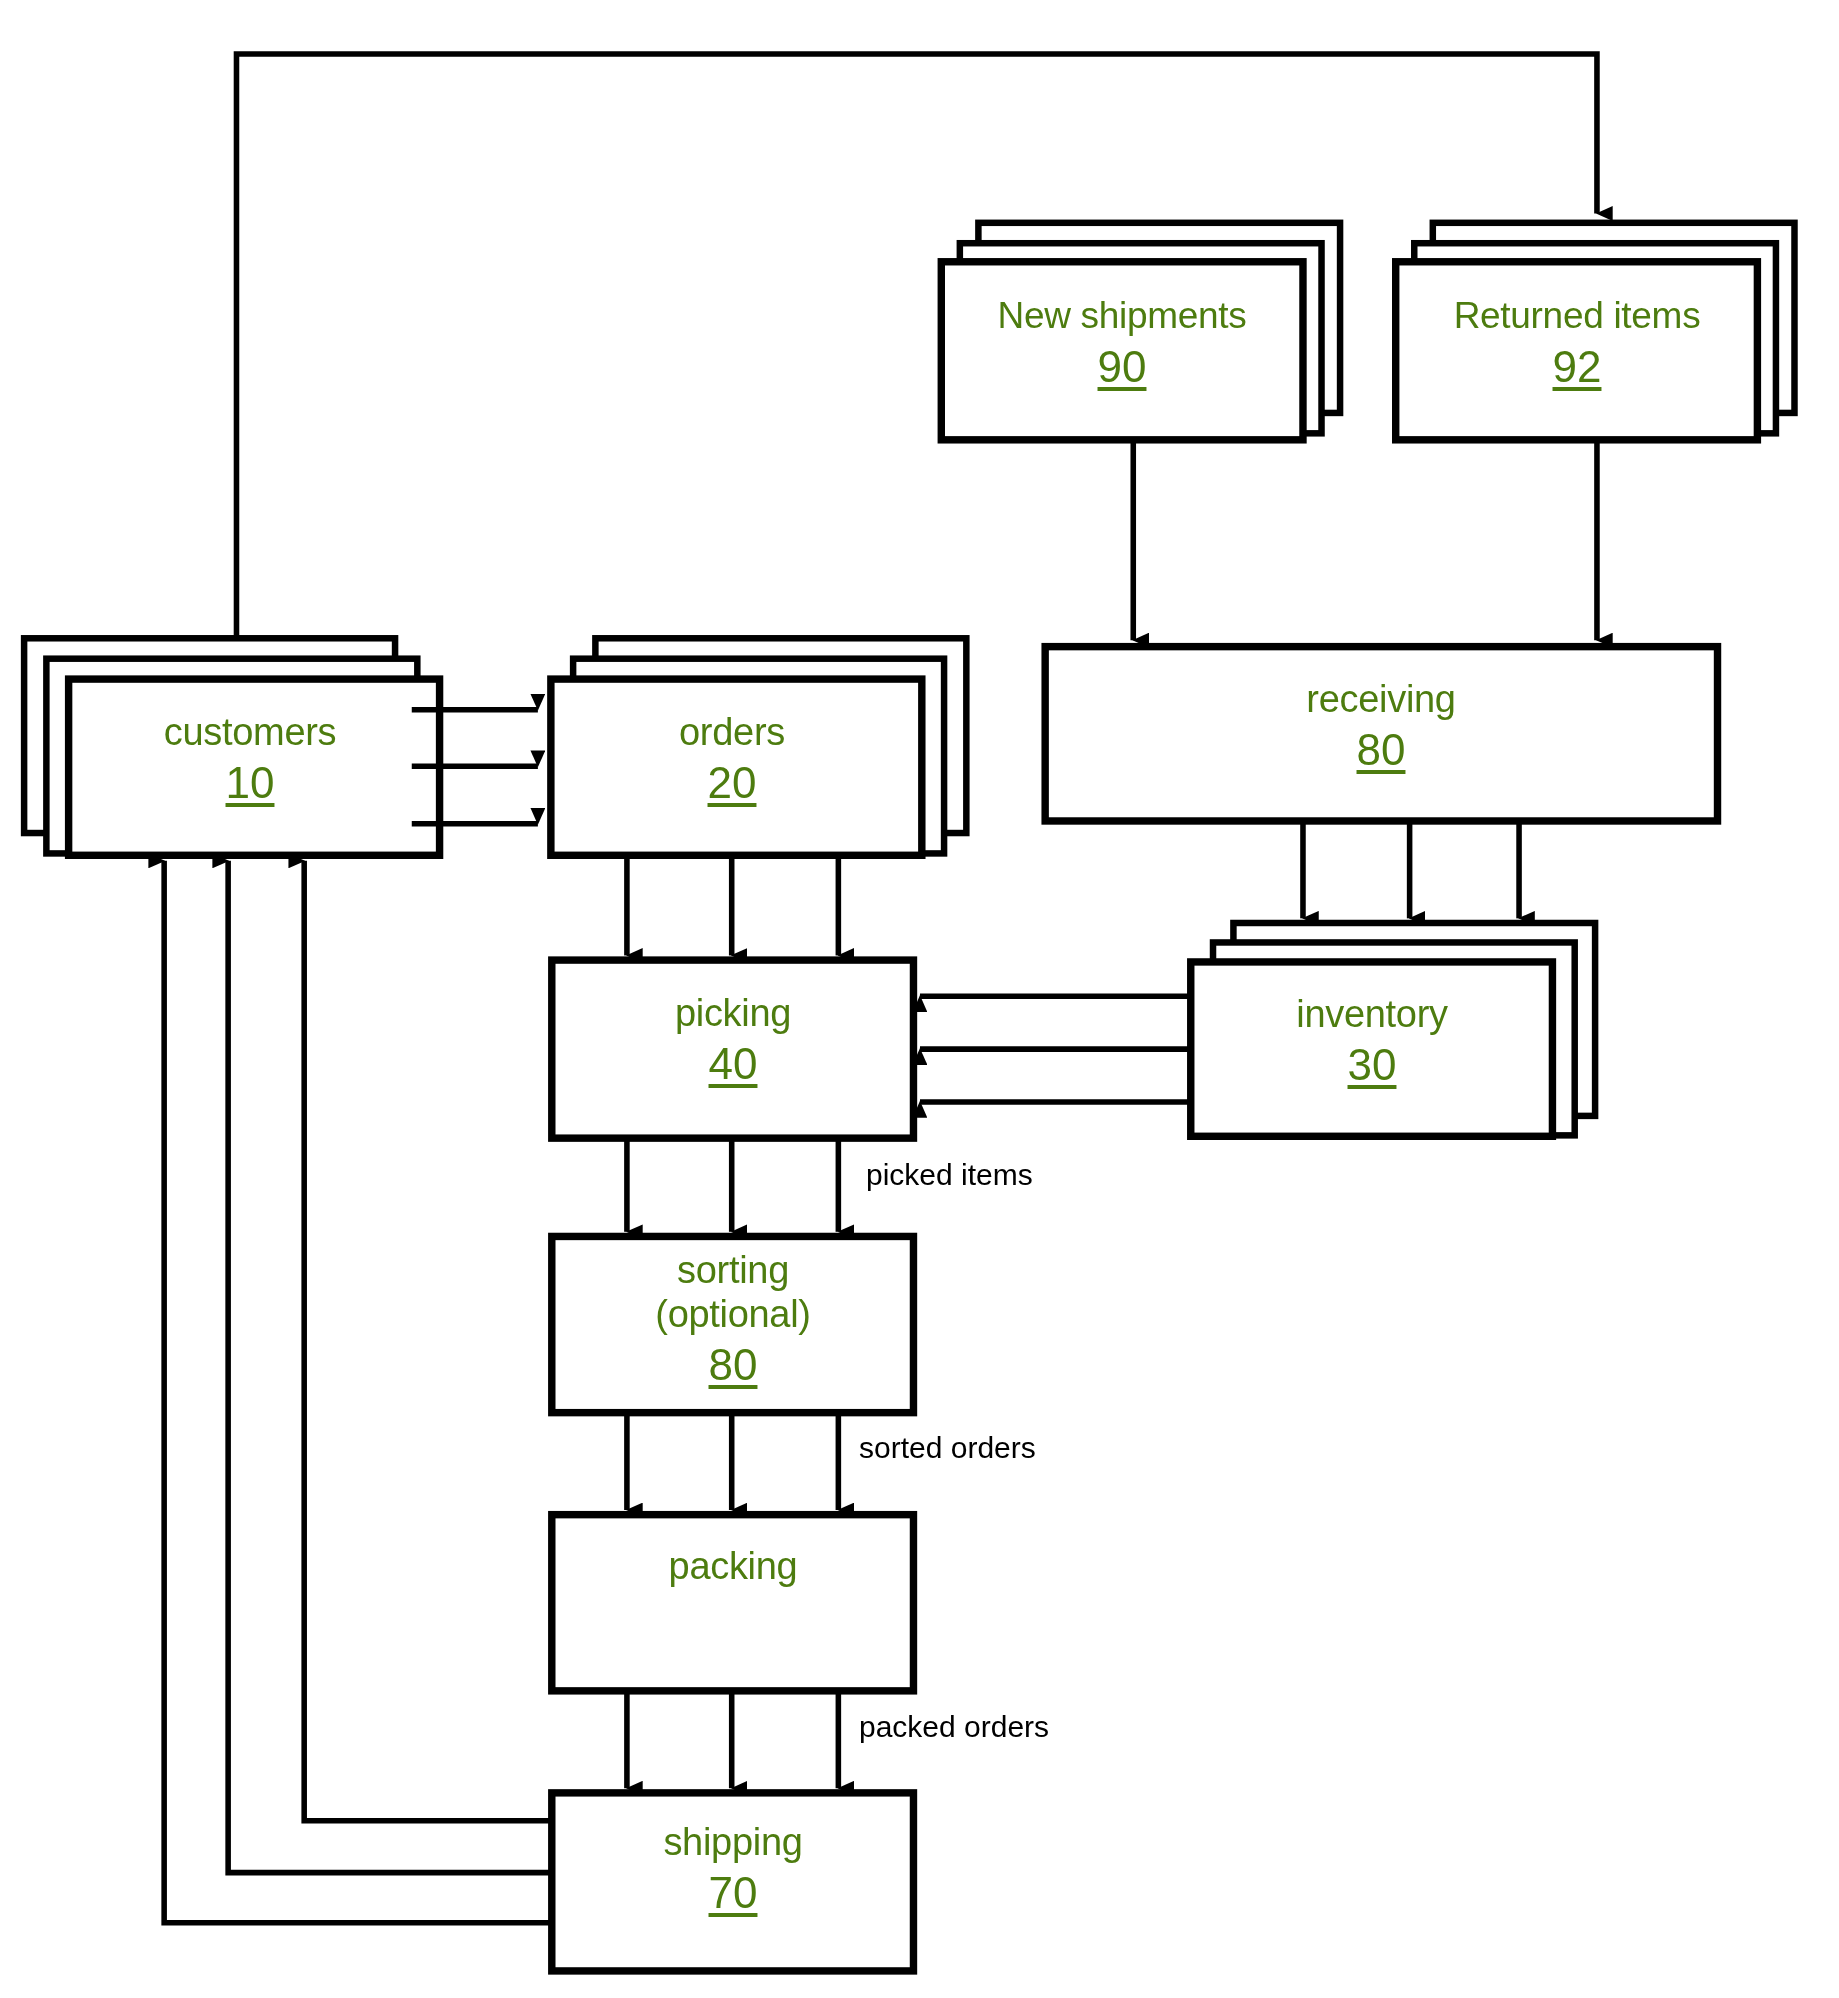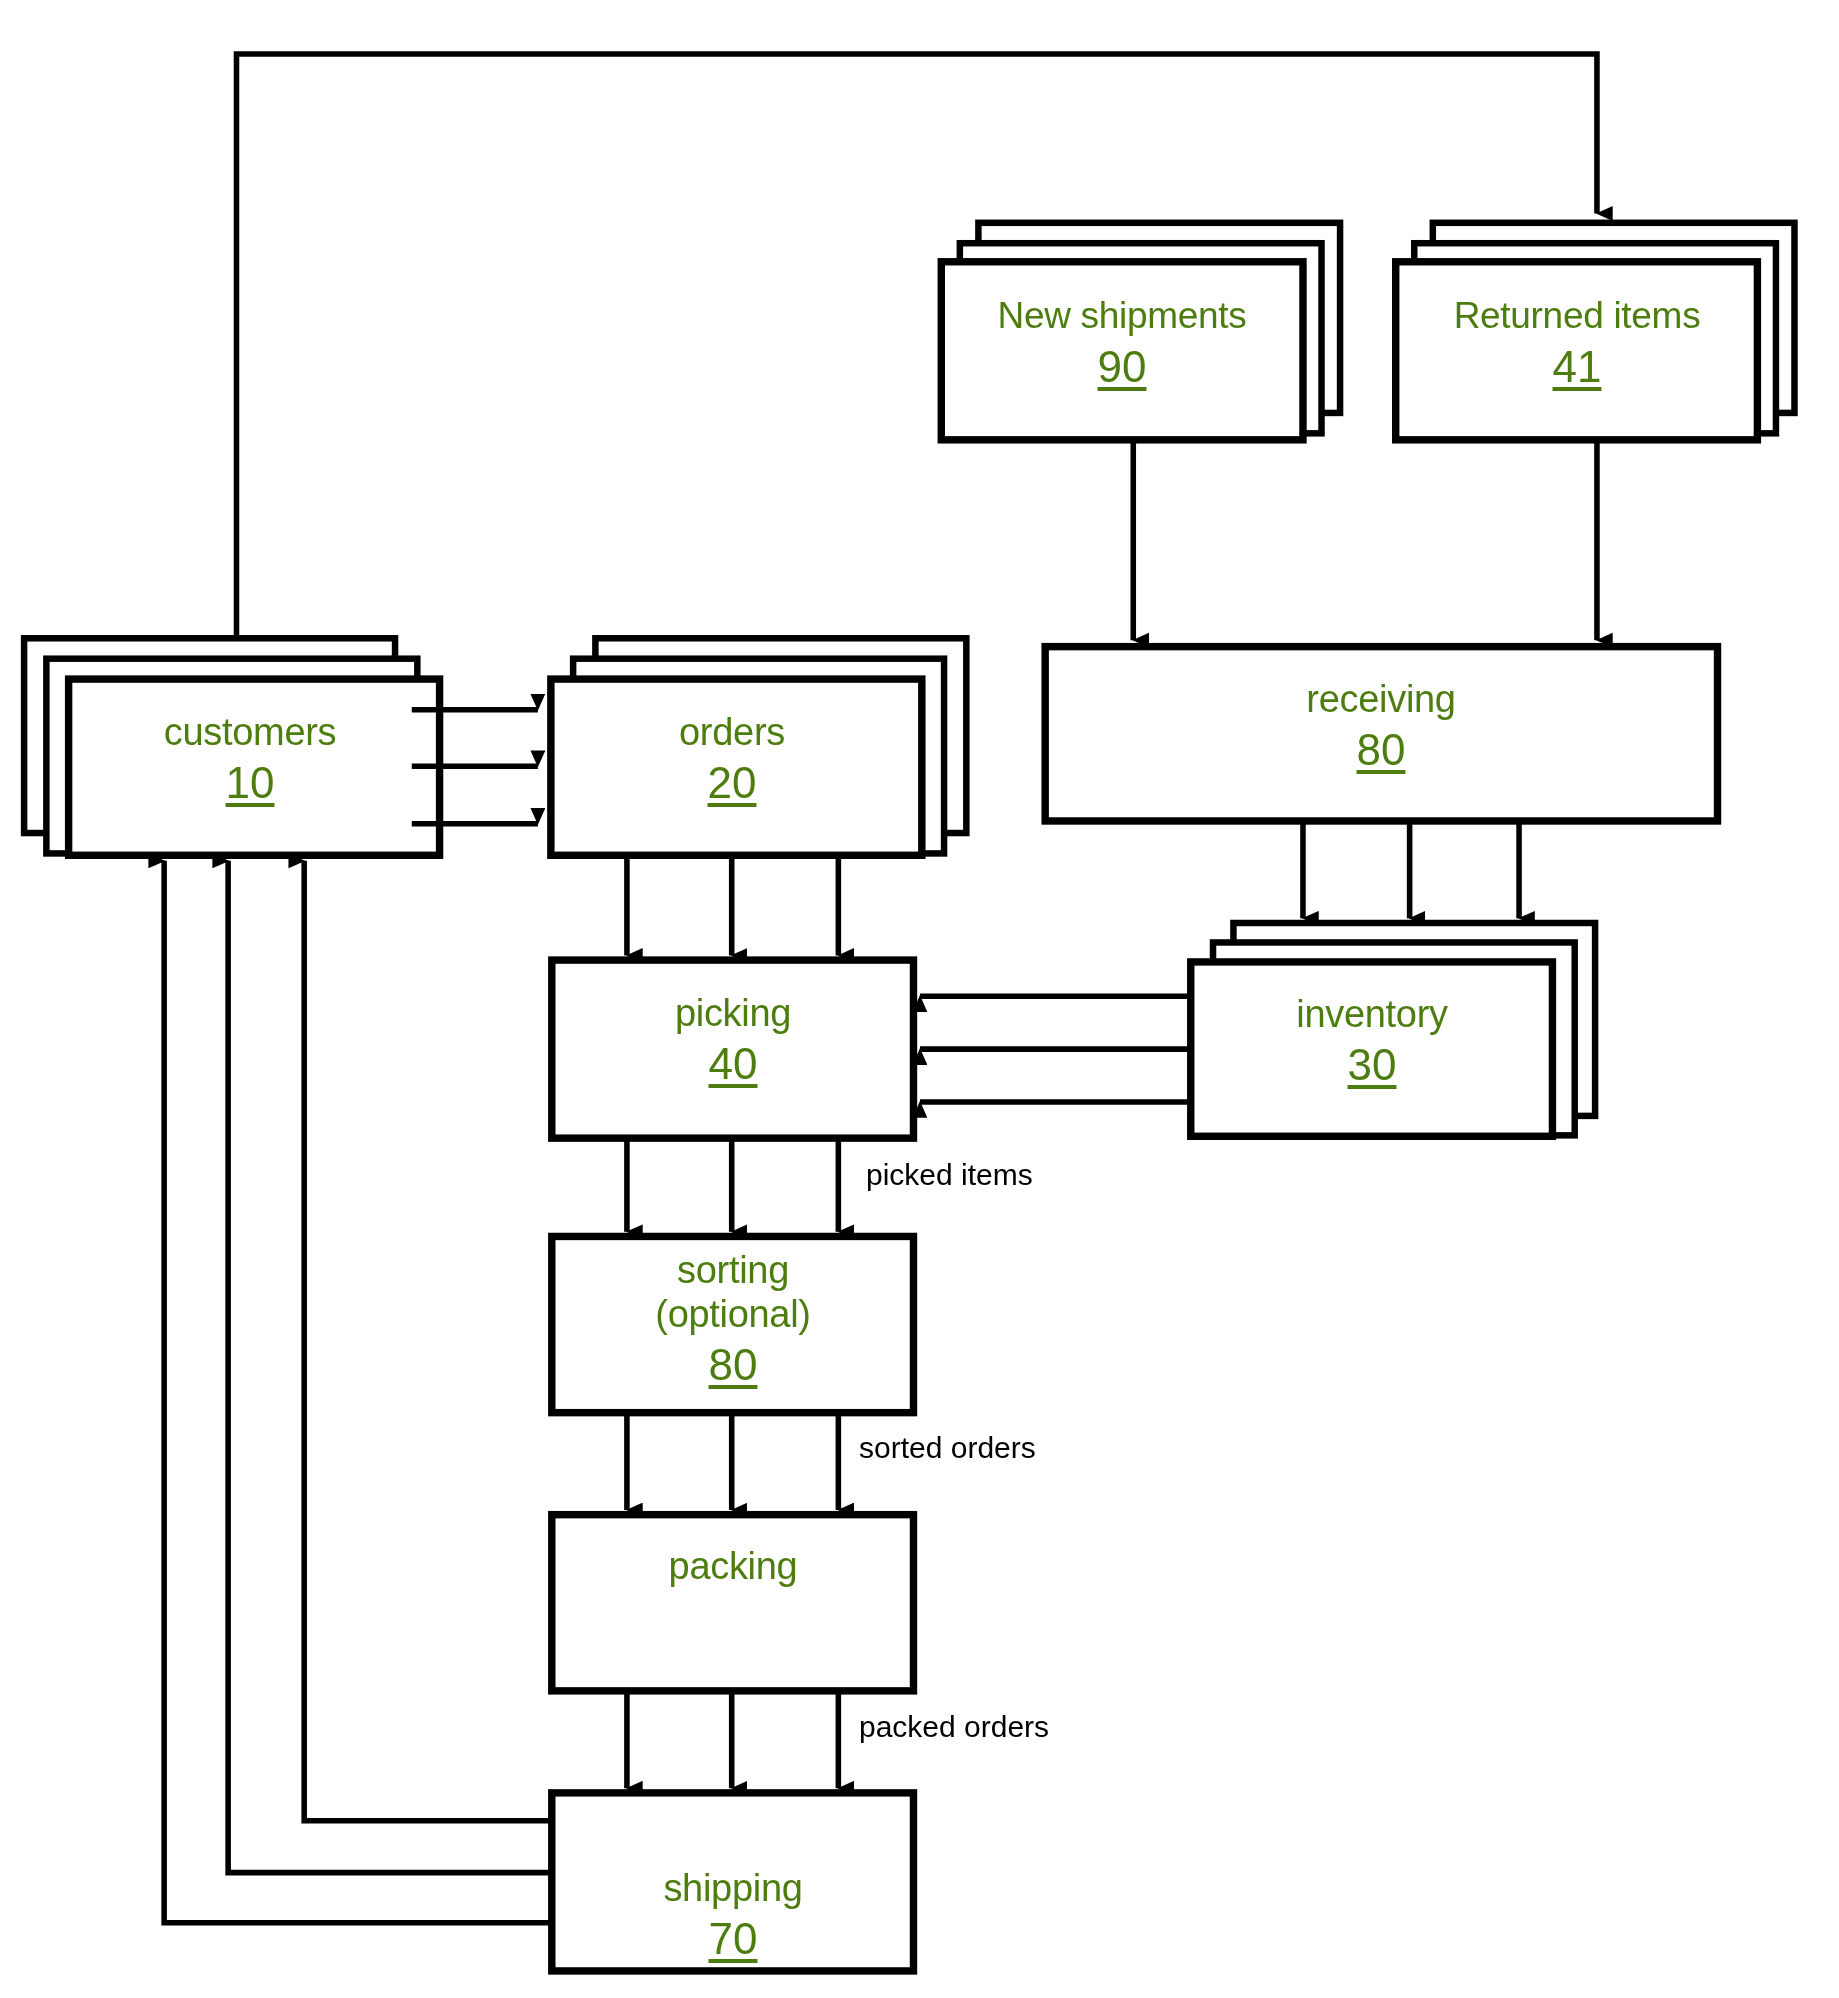--- a/index.html
+++ b/index.html
@@ -221,38 +221,38 @@
   <div class="node-label" style="left:552px; top:1248px; width:362px;">
     <span class="name">sorting</span>
     <span class="name">(optional)</span>
     <span class="ref">80</span>
   </div>
 
   <div class="node-label" style="left:552px; top:1544px; width:362px;">
     <span class="name">packing</span>
   </div>
 
-  <div class="node-label" style="left:552px; top:1820px; width:362px;margin-top:46px;">
+  <div class="node-label" style="left:552px; top:1820px; width:362px;">
     <span class="name">shipping</span>
     <span class="ref">70</span>
   </div>
 
   <div class="node-label" style="left:1045px; top:677px; width:672px;">
     <span class="name">receiving</span>
     <span class="ref">80</span>
   </div>
 
   <div class="node-label" style="left:941px; top:295px; width:362px;">
     <span class="name small">New shipments</span>
     <span class="ref">90</span>
   </div>
 
   <div class="node-label" style="left:1396px; top:295px; width:362px;">
     <span class="name small">Returned items</span>
-    <span class="ref">41</span>
+    <span class="ref">92</span>
   </div>
 
   <div class="edge-label" style="left:866px; top:1158px;">picked items</div>
 
   <div class="edge-label" style="left:859px; top:1431px;">sorted orders</div>
 
   <div class="edge-label" style="left:859px; top:1710px;">packed orders</div>
 
 </div>
 

